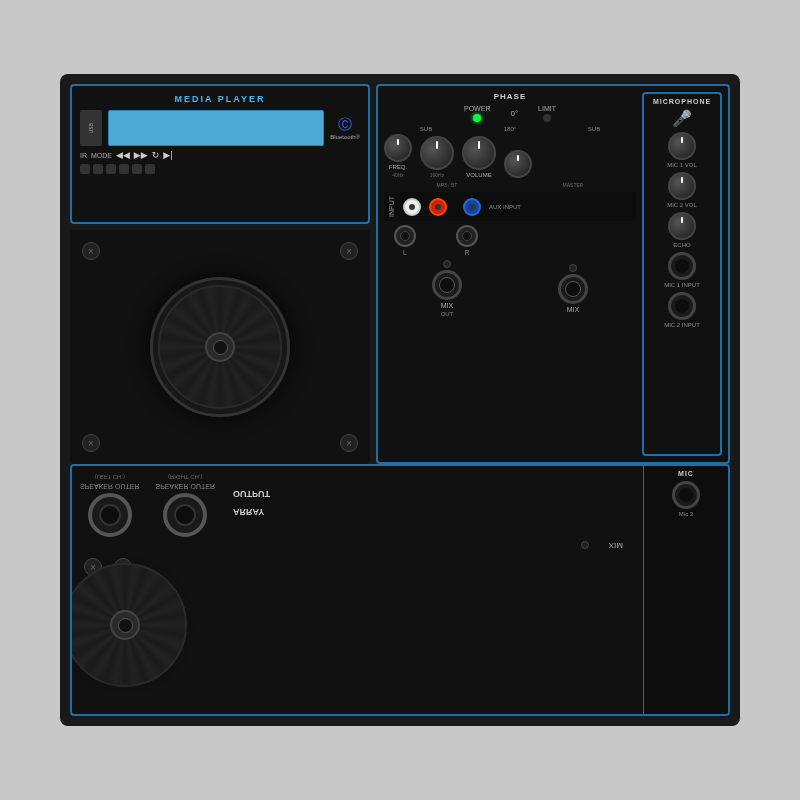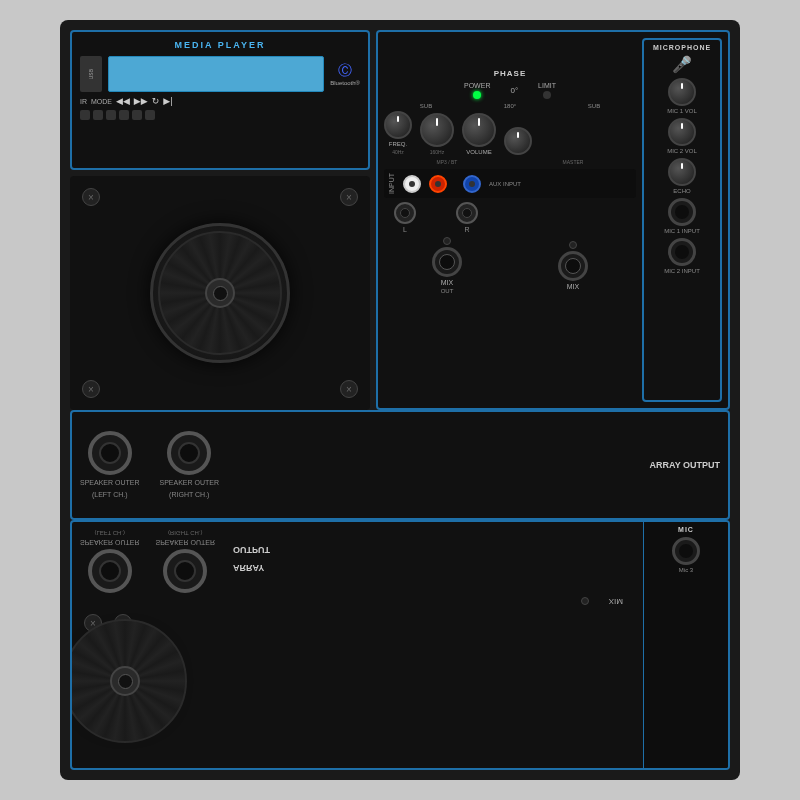--- a/index.html
+++ b/index.html
@@ -7,21 +7,21 @@
       width: 800px;
       height: 800px;
       background: #c8c8c8;
       display: flex;
       justify-content: center;
       align-items: center;
       font-family: Arial, sans-serif;
     }
     .device {
       width: 680px;
-      height: 760px;
+      height: 652px;
       background: #1a1a1a;
       border-radius: 8px;
       position: relative;
       display: flex;
       flex-direction: column;
       gap: 0;
       padding: 10px;
     }
 
     
@@ -223,21 +223,20 @@
       flex: 1;
     }
 
     .phase-header {
       text-align: center;
       color: #ccc;
       font-size: 8px;
       font-weight: bold;
       letter-spacing: 1px;
       margin-bottom: 4px;
-      margin-top: 31px;
     }
 
     .power-limit-row {
       display: flex;
       align-items: center;
       justify-content: center;
       gap: 20px;
       margin-bottom: 4px;
     }
 
@@ -741,41 +740,20 @@
               <div class="mic-jack-inner"></div>
             </div>
             <span class="mic-input-label">MIC 2 INPUT</span>
           </div>
         </div>
 
       </div>
     </div>
   </div>
 
-  <div class="middle-section">
-    <div class="speaker-outputs">
-      <div class="speaker-output-group">
-        <div class="speaker-jack-large">
-          <div class="speaker-jack-inner"></div>
-        </div>
-        <span class="speaker-label">SPEAKER OUTER</span>
-        <span class="speaker-label">(LEFT CH.)</span>
-      </div>
-      <div class="speaker-output-group">
-        <div class="speaker-jack-large">
-          <div class="speaker-jack-inner"></div>
-        </div>
-        <span class="speaker-label">SPEAKER OUTER</span>
-        <span class="speaker-label">(RIGHT CH.)</span>
-      </div>
-    </div>
-    <div class="array-output">
-      <span class="array-output-label">ARRAY OUTPUT</span>
-    </div>
-  </div>
 
   <div style="background:#111;border:2px solid #1e6fa8;border-radius:4px;padding:8px;flex:1;position:relative;overflow:hidden;min-height:150px;">
 
     <div style="transform:rotate(180deg) scaleX(-1);display:flex;gap:8px;align-items:center;margin-bottom:4px;">
       <div style="display:flex;gap:16px;">
         <div style="display:flex;flex-direction:column;align-items:center;gap:3px;">
           <div class="speaker-jack-large">
             <div class="speaker-jack-inner"></div>
           </div>
           <span style="color:#888;font-size:7px;text-align:center;">SPEAKER OUTER</span>

